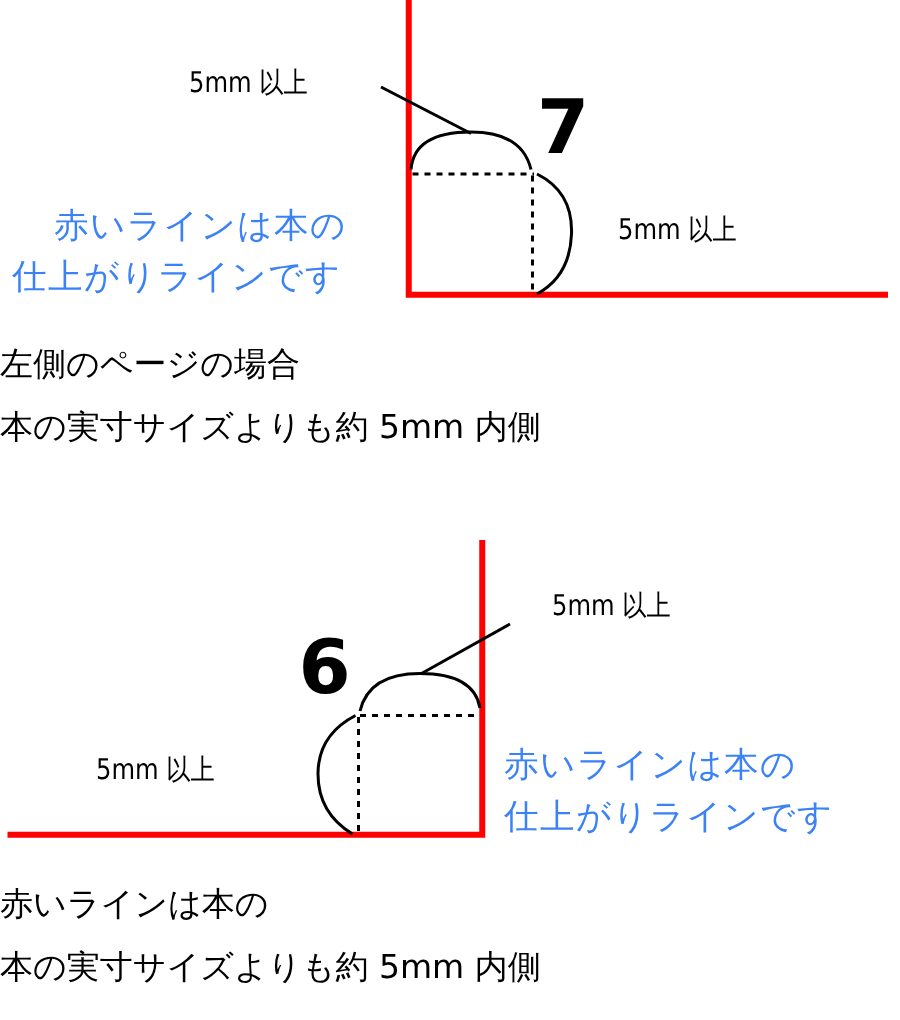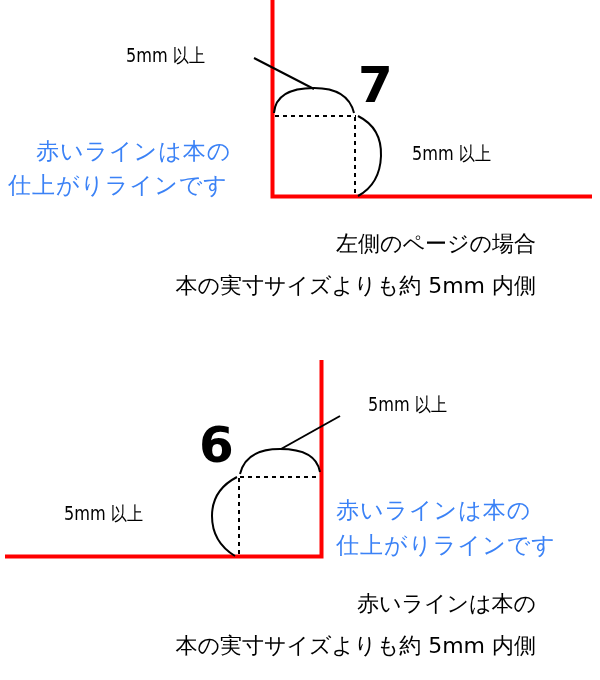--- a/index.html
+++ b/index.html
@@ -3,21 +3,21 @@
   <meta charset="utf-8">
   <style>
     html, body { margin: 0; padding: 0; background: #ffffff; }
     body { width: 600px; height: 680px; position: relative; overflow: hidden;
            font-family: "DejaVu Sans", "Liberation Sans", sans-serif; color: #000; }
     svg.diagram { position: absolute; left: 0; top: 0; }
     .lbl { position: absolute; white-space: nowrap; line-height: 1; }
     .small { font-size: 19px; transform: scaleX(0.85); transform-origin: left center; }
     .red { color: #3b82f6; font-size: 23px; letter-spacing: 1px; }
     .pagenum { font-size: 50px; font-weight: bold; }
-    .caption { font-size: 22px; width: 536px; text-align: right; left: 0; }
+    .caption { font-size: 22px; width: 536px; text-align: left; left: 0; }
   </style>
 </head>
 <body>
 
 <svg class="diagram" width="600" height="680" viewBox="0 0 600 680">
 
   <g>
     <path d="M272.5 0 L272.5 196.5 L592 196.5" fill="none" stroke="#ff0000" stroke-width="4"></path>
     <path d="M275 116 L356 116" stroke="#000" stroke-width="2" stroke-dasharray="4,4"></path>
     <path d="M355 117 L355 195" stroke="#000" stroke-width="2" stroke-dasharray="4,4"></path>

